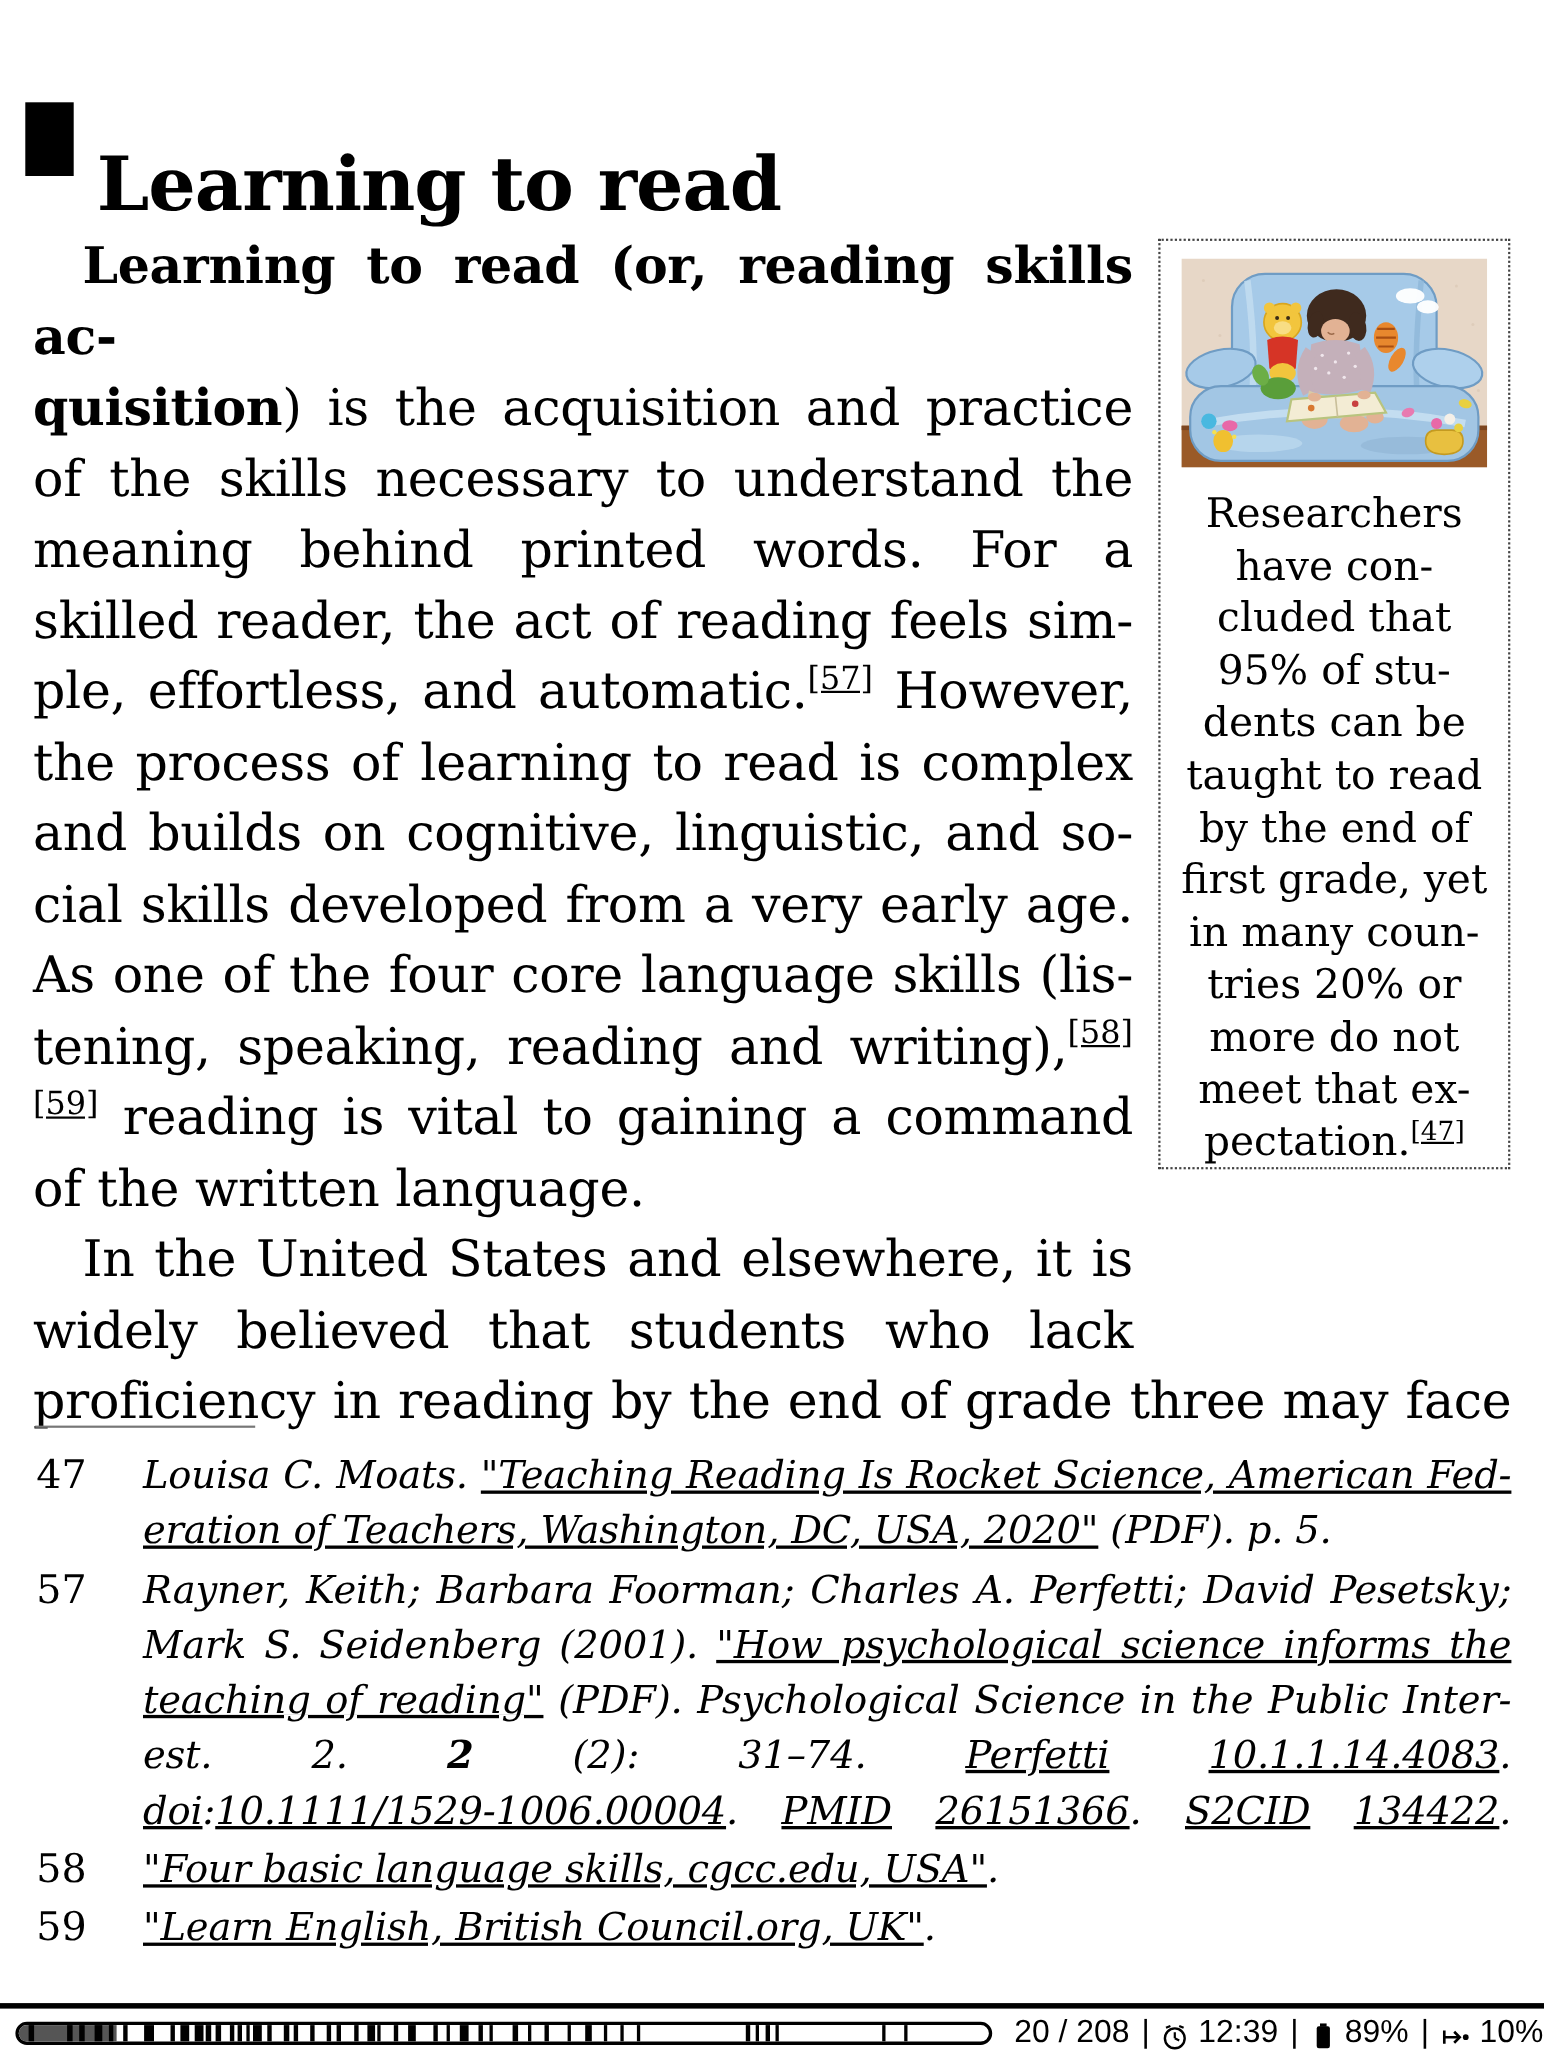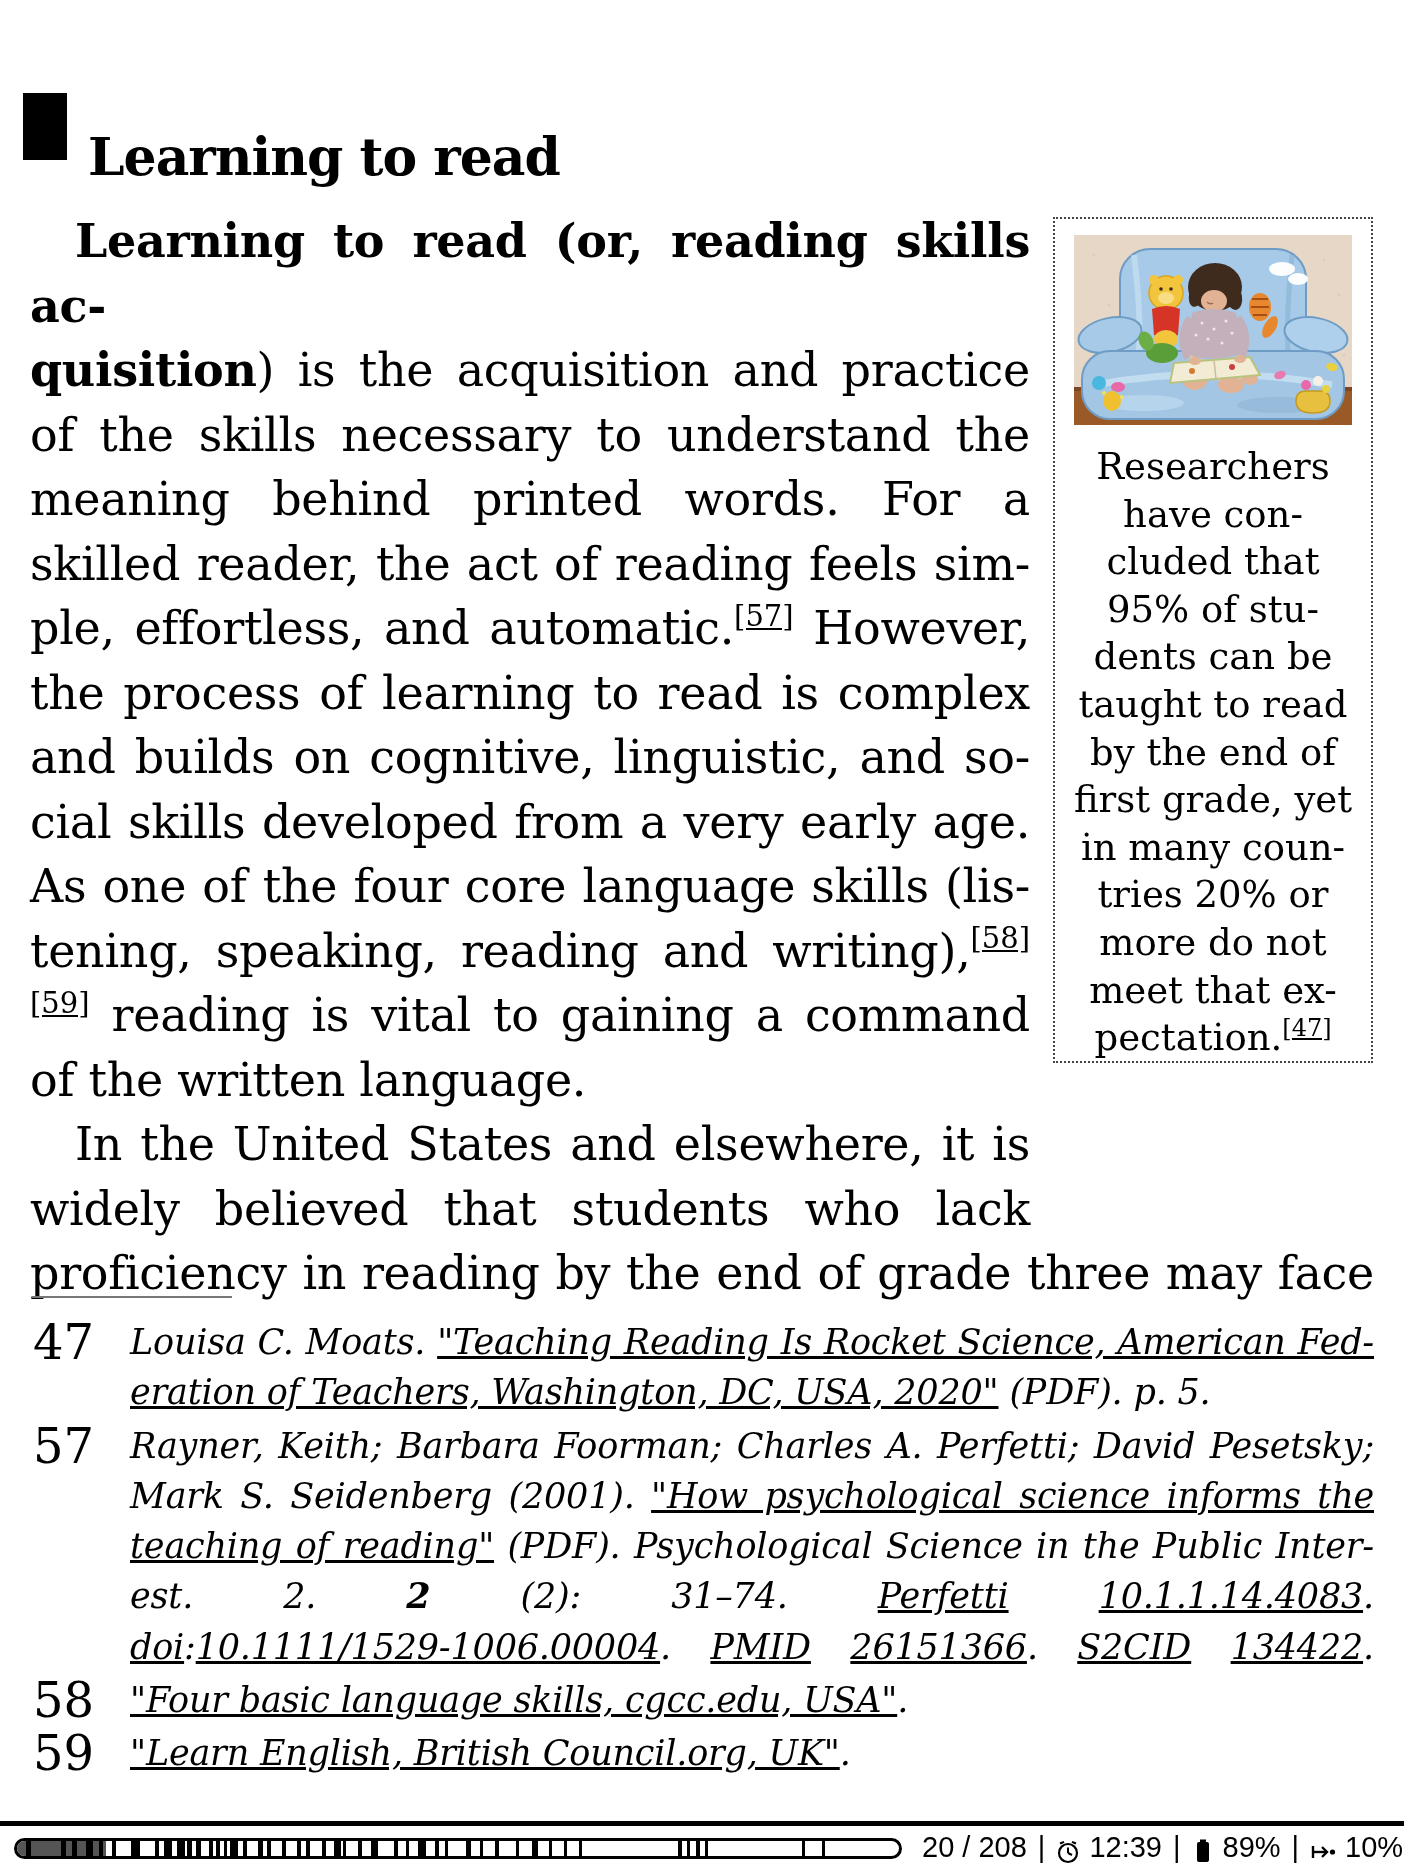--- a/index.html
+++ b/index.html
@@ -1,20 +1,20 @@
 <!DOCTYPE html>
 <html><head>
 <meta charset="utf-8">
 <style>
   html,body{margin:0;padding:0;background:#cccccc;}
   #page{position:relative;width:1404px;height:1872px;background:#ffffff;overflow:hidden;
         font-family:"DejaVu Serif",serif;color:#000;}
   
   #chapter-square{position:absolute;left:23px;top:93px;width:44px;height:67px;background:#000;}
-  #page-heading{position:absolute;left:88px;top:86px;font-size:52px;line-height:72px;font-weight:bold;
+  #page-heading{position:absolute;left:88px;top:86px;font-size:68px;line-height:72px;font-weight:bold;
         letter-spacing:-1px;white-space:nowrap;}
   
   #body-col{position:absolute;left:30px;top:209px;width:1344px;}
   .bline{font-size:46px;line-height:64.5px;letter-spacing:-0.3px;width:1000px;
          text-align:justify;text-align-last:justify;overflow:visible;}
   .bline.full{width:1344px;}
   .bline.last{text-align-last:left;}
   .bline.ind{text-indent:45px;}
   .bseg{font-weight:bold;}
   sup.ref{font-size:29px;line-height:0;position:relative;top:-2px;vertical-align:super;
@@ -22,21 +22,21 @@
   
   #figure-box{position:absolute;left:1053px;top:217px;width:320px;height:846px;box-sizing:border-box;
         border:2px dotted #444;background:#fff;}
   #figure-photo{display:block;margin:16px auto 0 auto;}
   #figure-caption{margin-top:18px;text-align:center;font-size:37px;line-height:47.6px;}
   #figure-caption sup.ref{font-size:24px;top:-1px;}
   
   #fn-separator{position:absolute;left:32px;top:1296px;width:200px;height:2px;background:#777;}
   #footnotes{position:absolute;left:30px;top:1317px;width:1344px;}
   .fn{position:relative;margin-bottom:3px;}
-  .fn-num{position:absolute;left:3px;top:0;font-size:48px;line-height:50.3px;font-style:normal;}
+  .fn-num{position:absolute;left:3px;top:0;font-size:36px;line-height:50.3px;font-style:normal;}
   .fn-text{margin-left:100px;width:1244px;}
   .fline{font-style:italic;font-size:35px;line-height:50.3px;letter-spacing:-0.2px;
          text-align:justify;text-align-last:justify;}
   .fline.last{text-align-last:left;}
   .lnk{text-decoration:underline;}
   .fline .bseg{font-weight:bold;}
   
   #footer-rule{position:absolute;left:0;top:1821px;width:1404px;height:5px;background:#000;}
   #progress-bar{position:absolute;left:14px;top:1838px;width:888px;height:21px;box-sizing:border-box;
         border:3px solid #000;border-radius:11px;background:#fff;overflow:hidden;}

